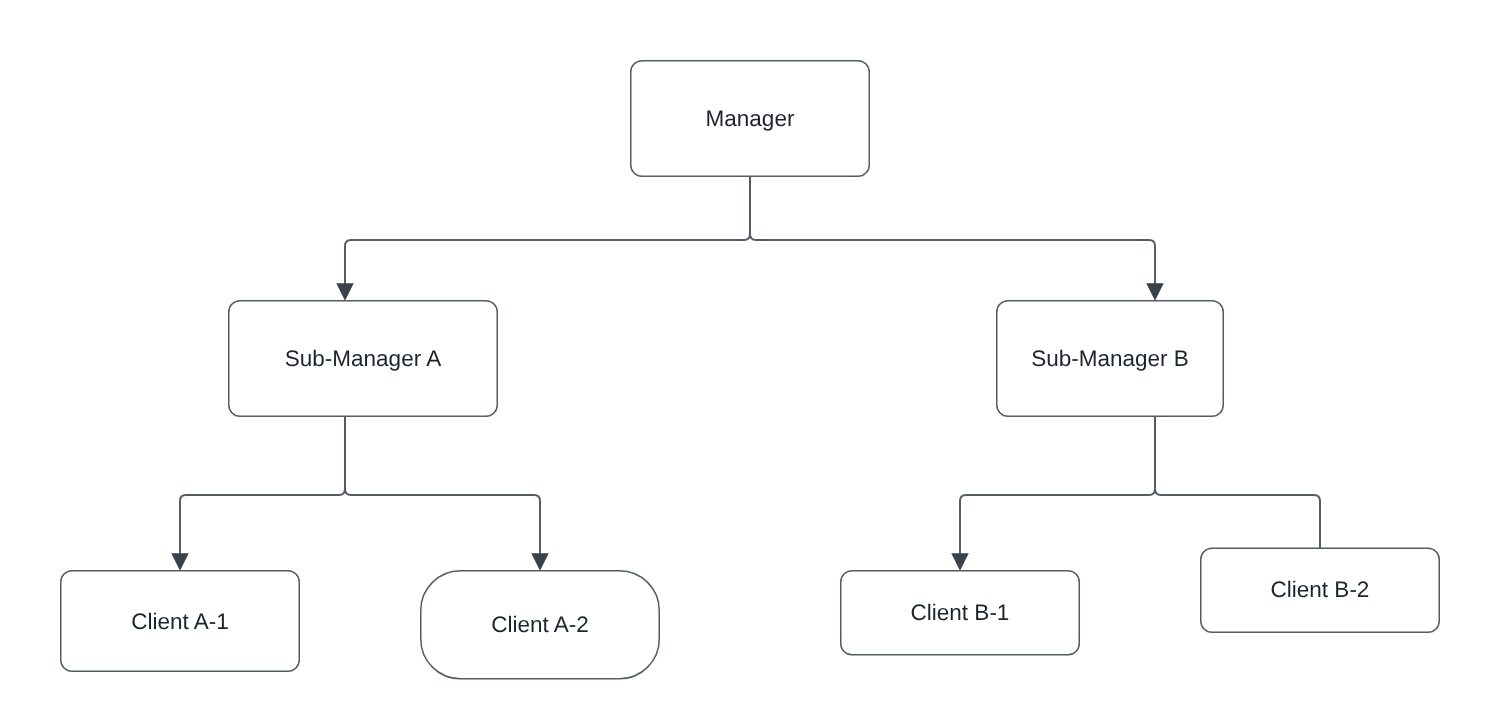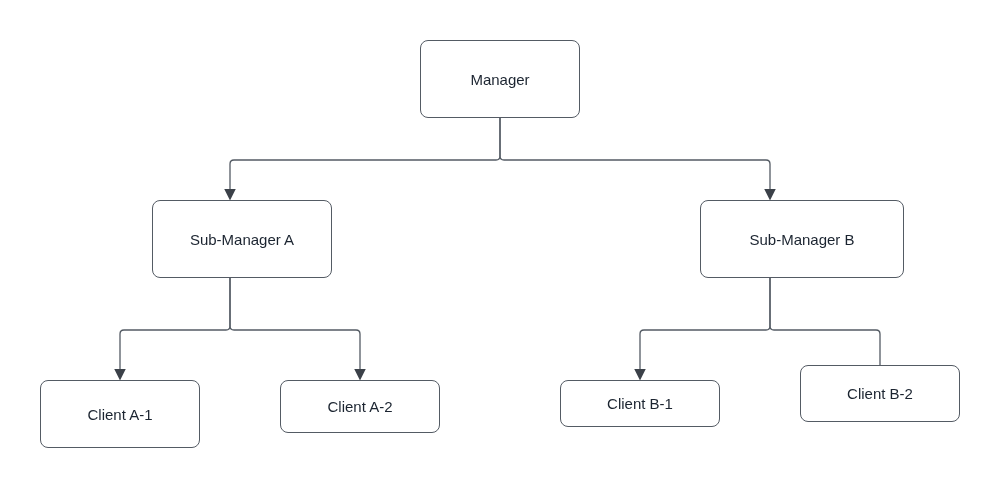--- a/index.html
+++ b/index.html
@@ -33,24 +33,24 @@
     align-items: center;
     justify-content: center;
     color: #1b2430;
     font-size: 15px;
   }
   .node-label {
     white-space: nowrap;
   }
   .node-manager   { left: 420px; top: 40px;  width: 160px; height: 78px; }
   .node-sub-a     { left: 140px; top: 200px; width: 180px; height: 78px; margin-left: 12px; }
-  .node-sub-b     { left: 700px; top: 200px; width: 204px; height: 78px; }
+  .node-sub-b     { left: 664px; top: 200px; width: 152px; height: 78px; }
   .node-client-a1 { left: 40px;  top: 380px; width: 160px; height: 68px; }
-  .node-client-a2 { left: 280px; top: 380px; width: 160px; height: 53px; }
-  .node-client-b1 { left: 560px; top: 380px; width: 160px; height: 47px; }
+  .node-client-a2 { left: 280px; top: 380px; width: 160px; height: 73px; border-radius: 27px; }
+  .node-client-b1 { left: 560px; top: 380px; width: 160px; height: 57px; }
   .node-client-b2 { left: 800px; top: 365px; width: 160px; height: 57px; }
 </style>
 </head>
 <body>
 
 <div class="canvas">
 
   <svg class="connectors" viewBox="0 0 1000 480" xmlns="http://www.w3.org/2000/svg">
     <defs>
       <marker id="arrow" viewBox="0 0 10 10" refX="1" refY="5" markerWidth="9" markerHeight="9" orient="auto-start-reverse">

